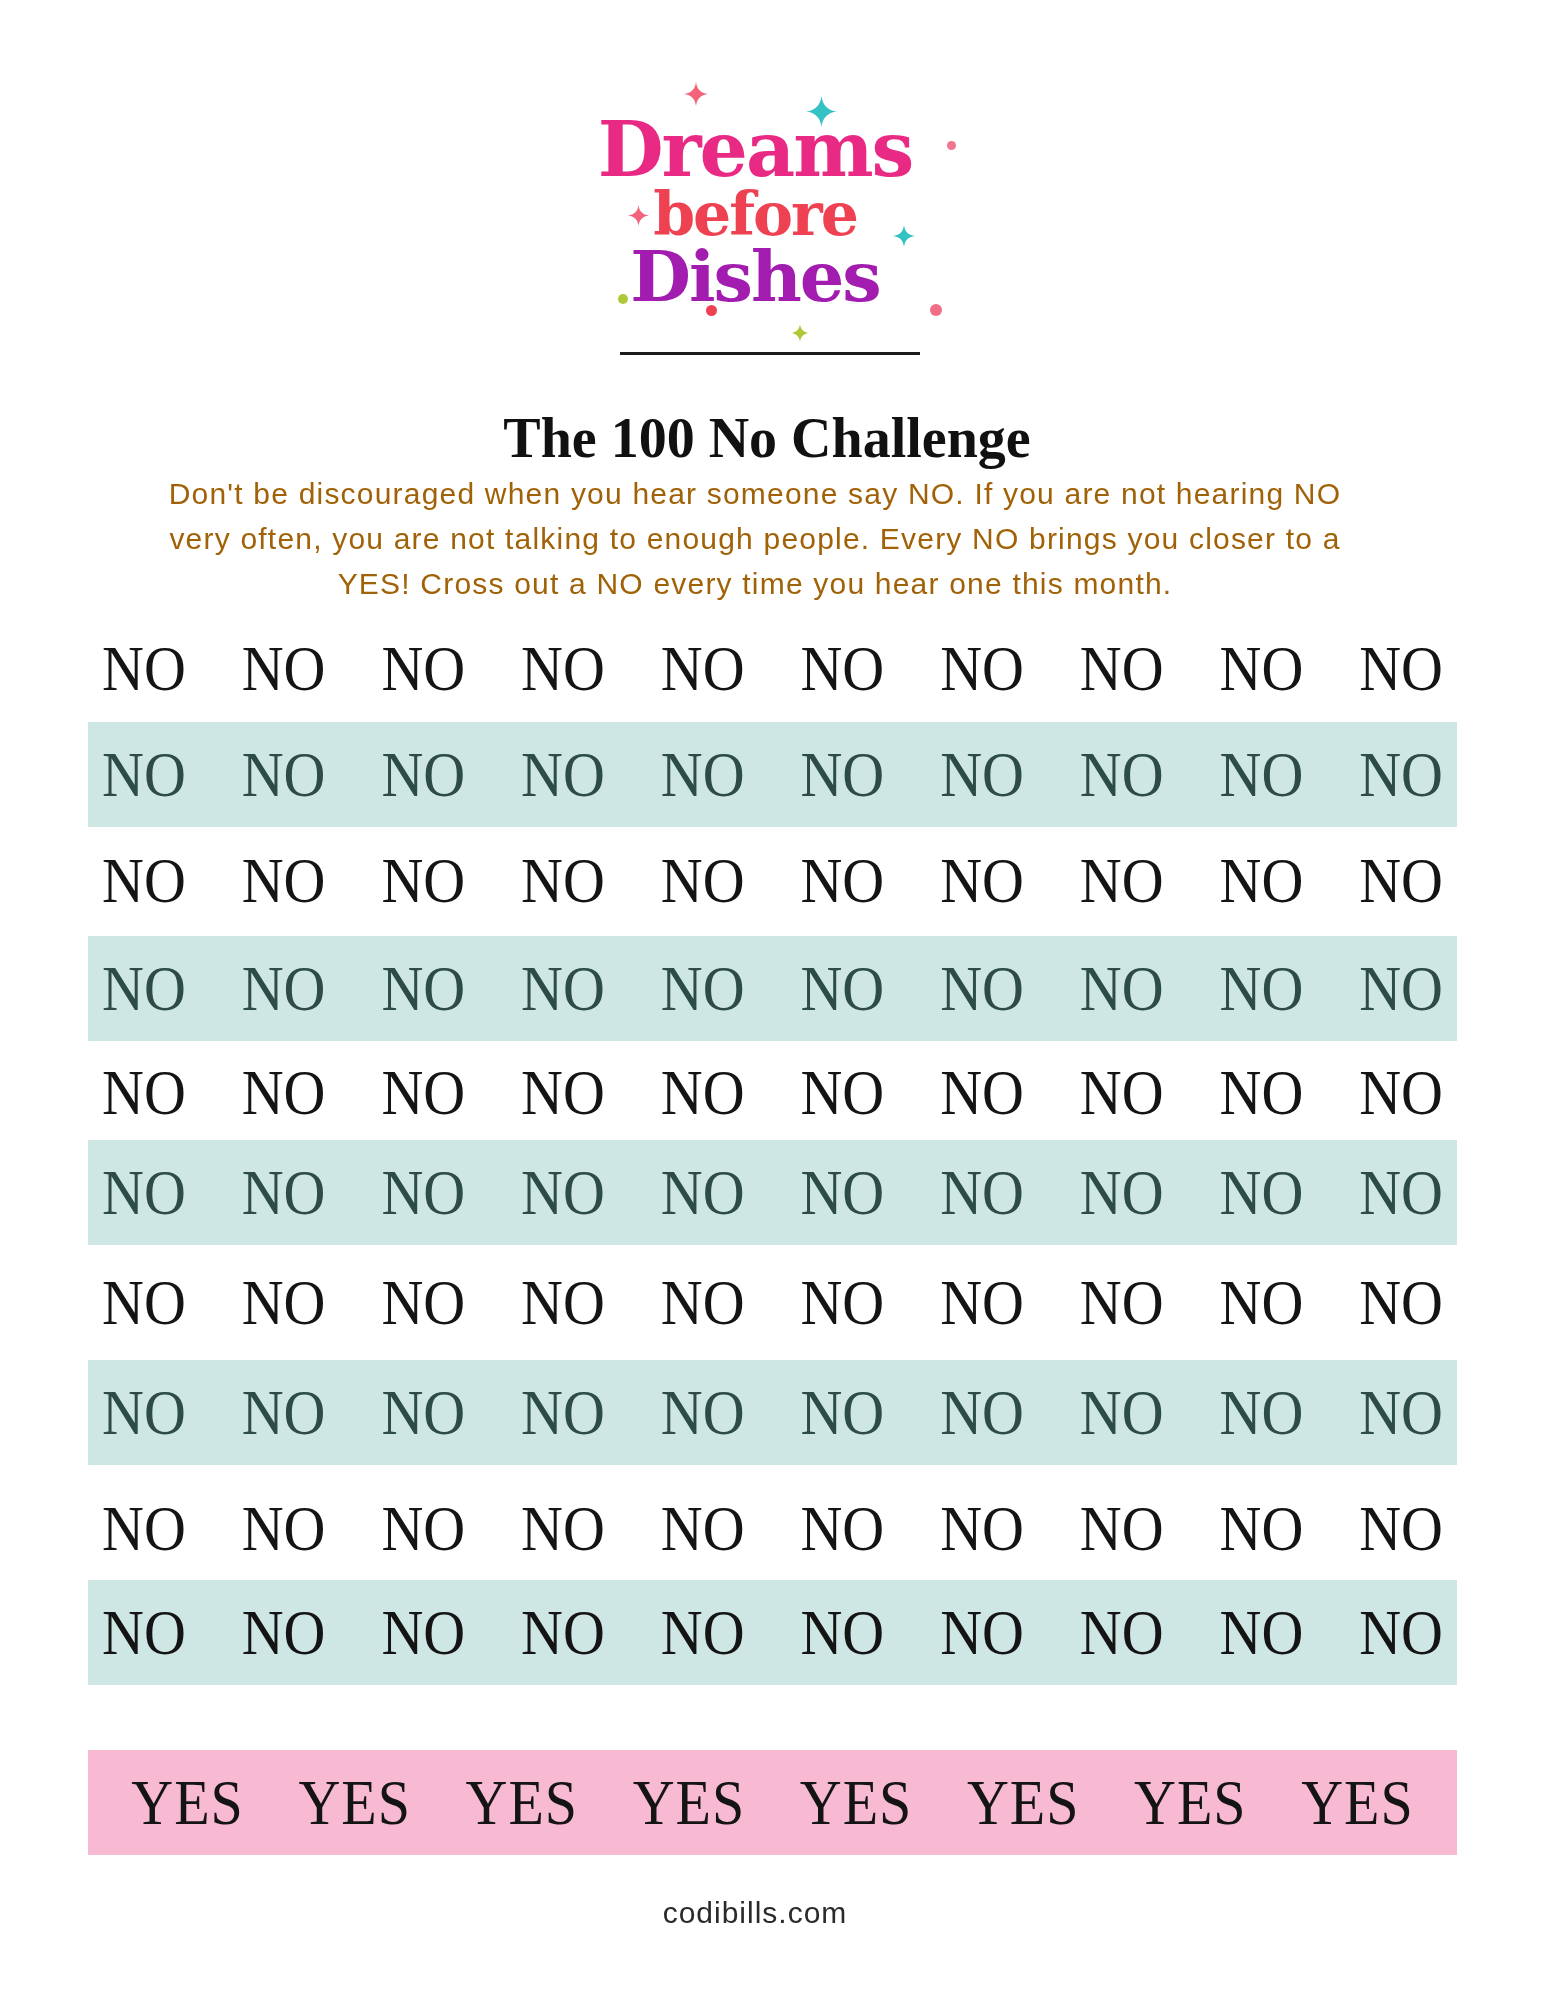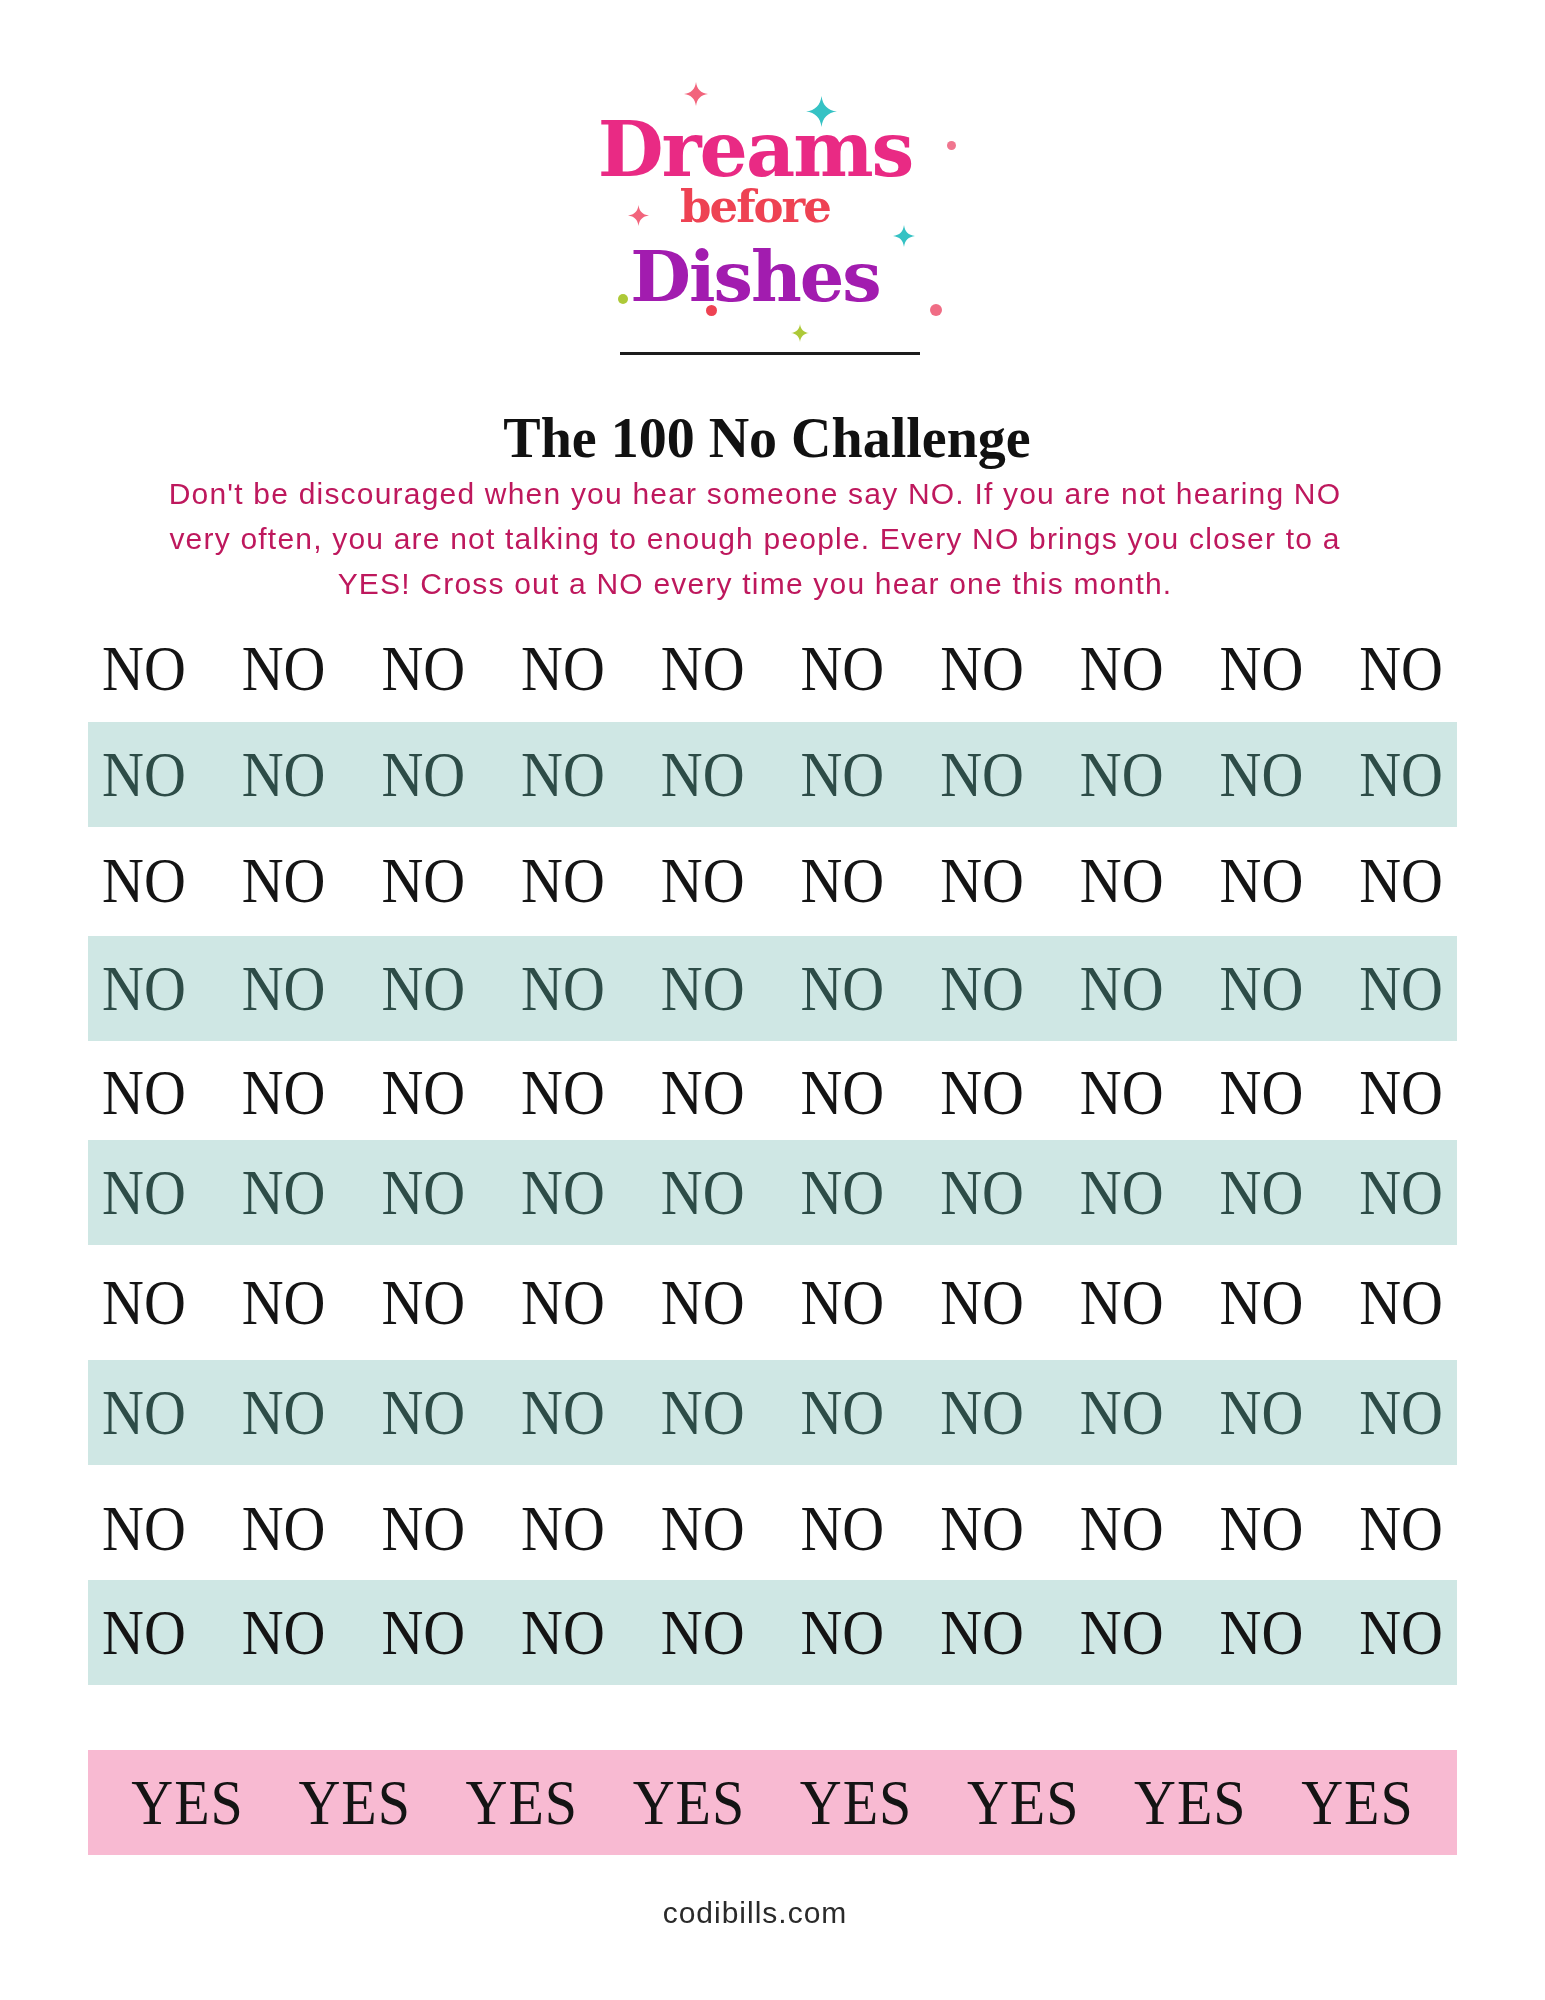--- a/index.html
+++ b/index.html
@@ -8,21 +8,21 @@
     overflow:hidden; font-family:"Liberation Sans", sans-serif;
   }
 
   
   .logo-line {
     position:absolute; left:0; width:100%; text-align:center;
     font-family:"DejaVu Serif", serif; font-weight:700; line-height:1;
     letter-spacing:-2px; margin:0;
   }
   .logo-dreams { top:112px; font-size:76px; color:#e92a84; }
-  .logo-before { top:184px; font-size:45px; color:#ee4253; }
+  .logo-before { top:184px; font-size:60px; color:#ee4253; }
   .logo-dishes { top:242px; font-size:70px; color:#a21caf; }
 
   .spark { position:absolute; }
   .spark svg { display:block; width:100%; height:100%; }
   .dot { position:absolute; border-radius:50%; }
   .sp-star-pink-tl   { left:684px; top:82px;  width:24px; height:24px; }
   .sp-star-teal-tr   { left:806px; top:96px;  width:31px; height:31px; }
   .sp-dot-pink-r     { left:947px; top:141px; width:9px;  height:9px;  background:#f0768f; }
   .sp-star-pink-ml   { left:628px; top:205px; width:21px; height:21px; }
   .sp-star-teal-mr   { left:893px; top:225px; width:22px; height:22px; }
@@ -34,21 +34,21 @@
 
   .divider { position:absolute; left:620px; top:352px; width:300px; height:3px; background:#1c1c1c; }
 
   
   .title {
     position:absolute; top:394px; left:0; width:100%; margin:12px; text-align:center;
     font-family:"Liberation Serif", serif; font-weight:700; font-size:56px; color:#111111;
   }
   .description {
     position:absolute; top:471px; left:0; width:100%; text-align:center;
-    font-size:30px; line-height:45px; color:#be185d; letter-spacing:1.2px;
+    font-size:30px; line-height:45px; color:#a16207; letter-spacing:1.2px;
   }
 
   
   .band {
     position:absolute; left:88px; width:1369px; height:105px;
     display:flex; align-items:center; justify-content:space-between;
     padding:0 14px; box-sizing:border-box;
   }
   .mint { background:#cfe7e4; }
   .no-cell, .yes-cell {

